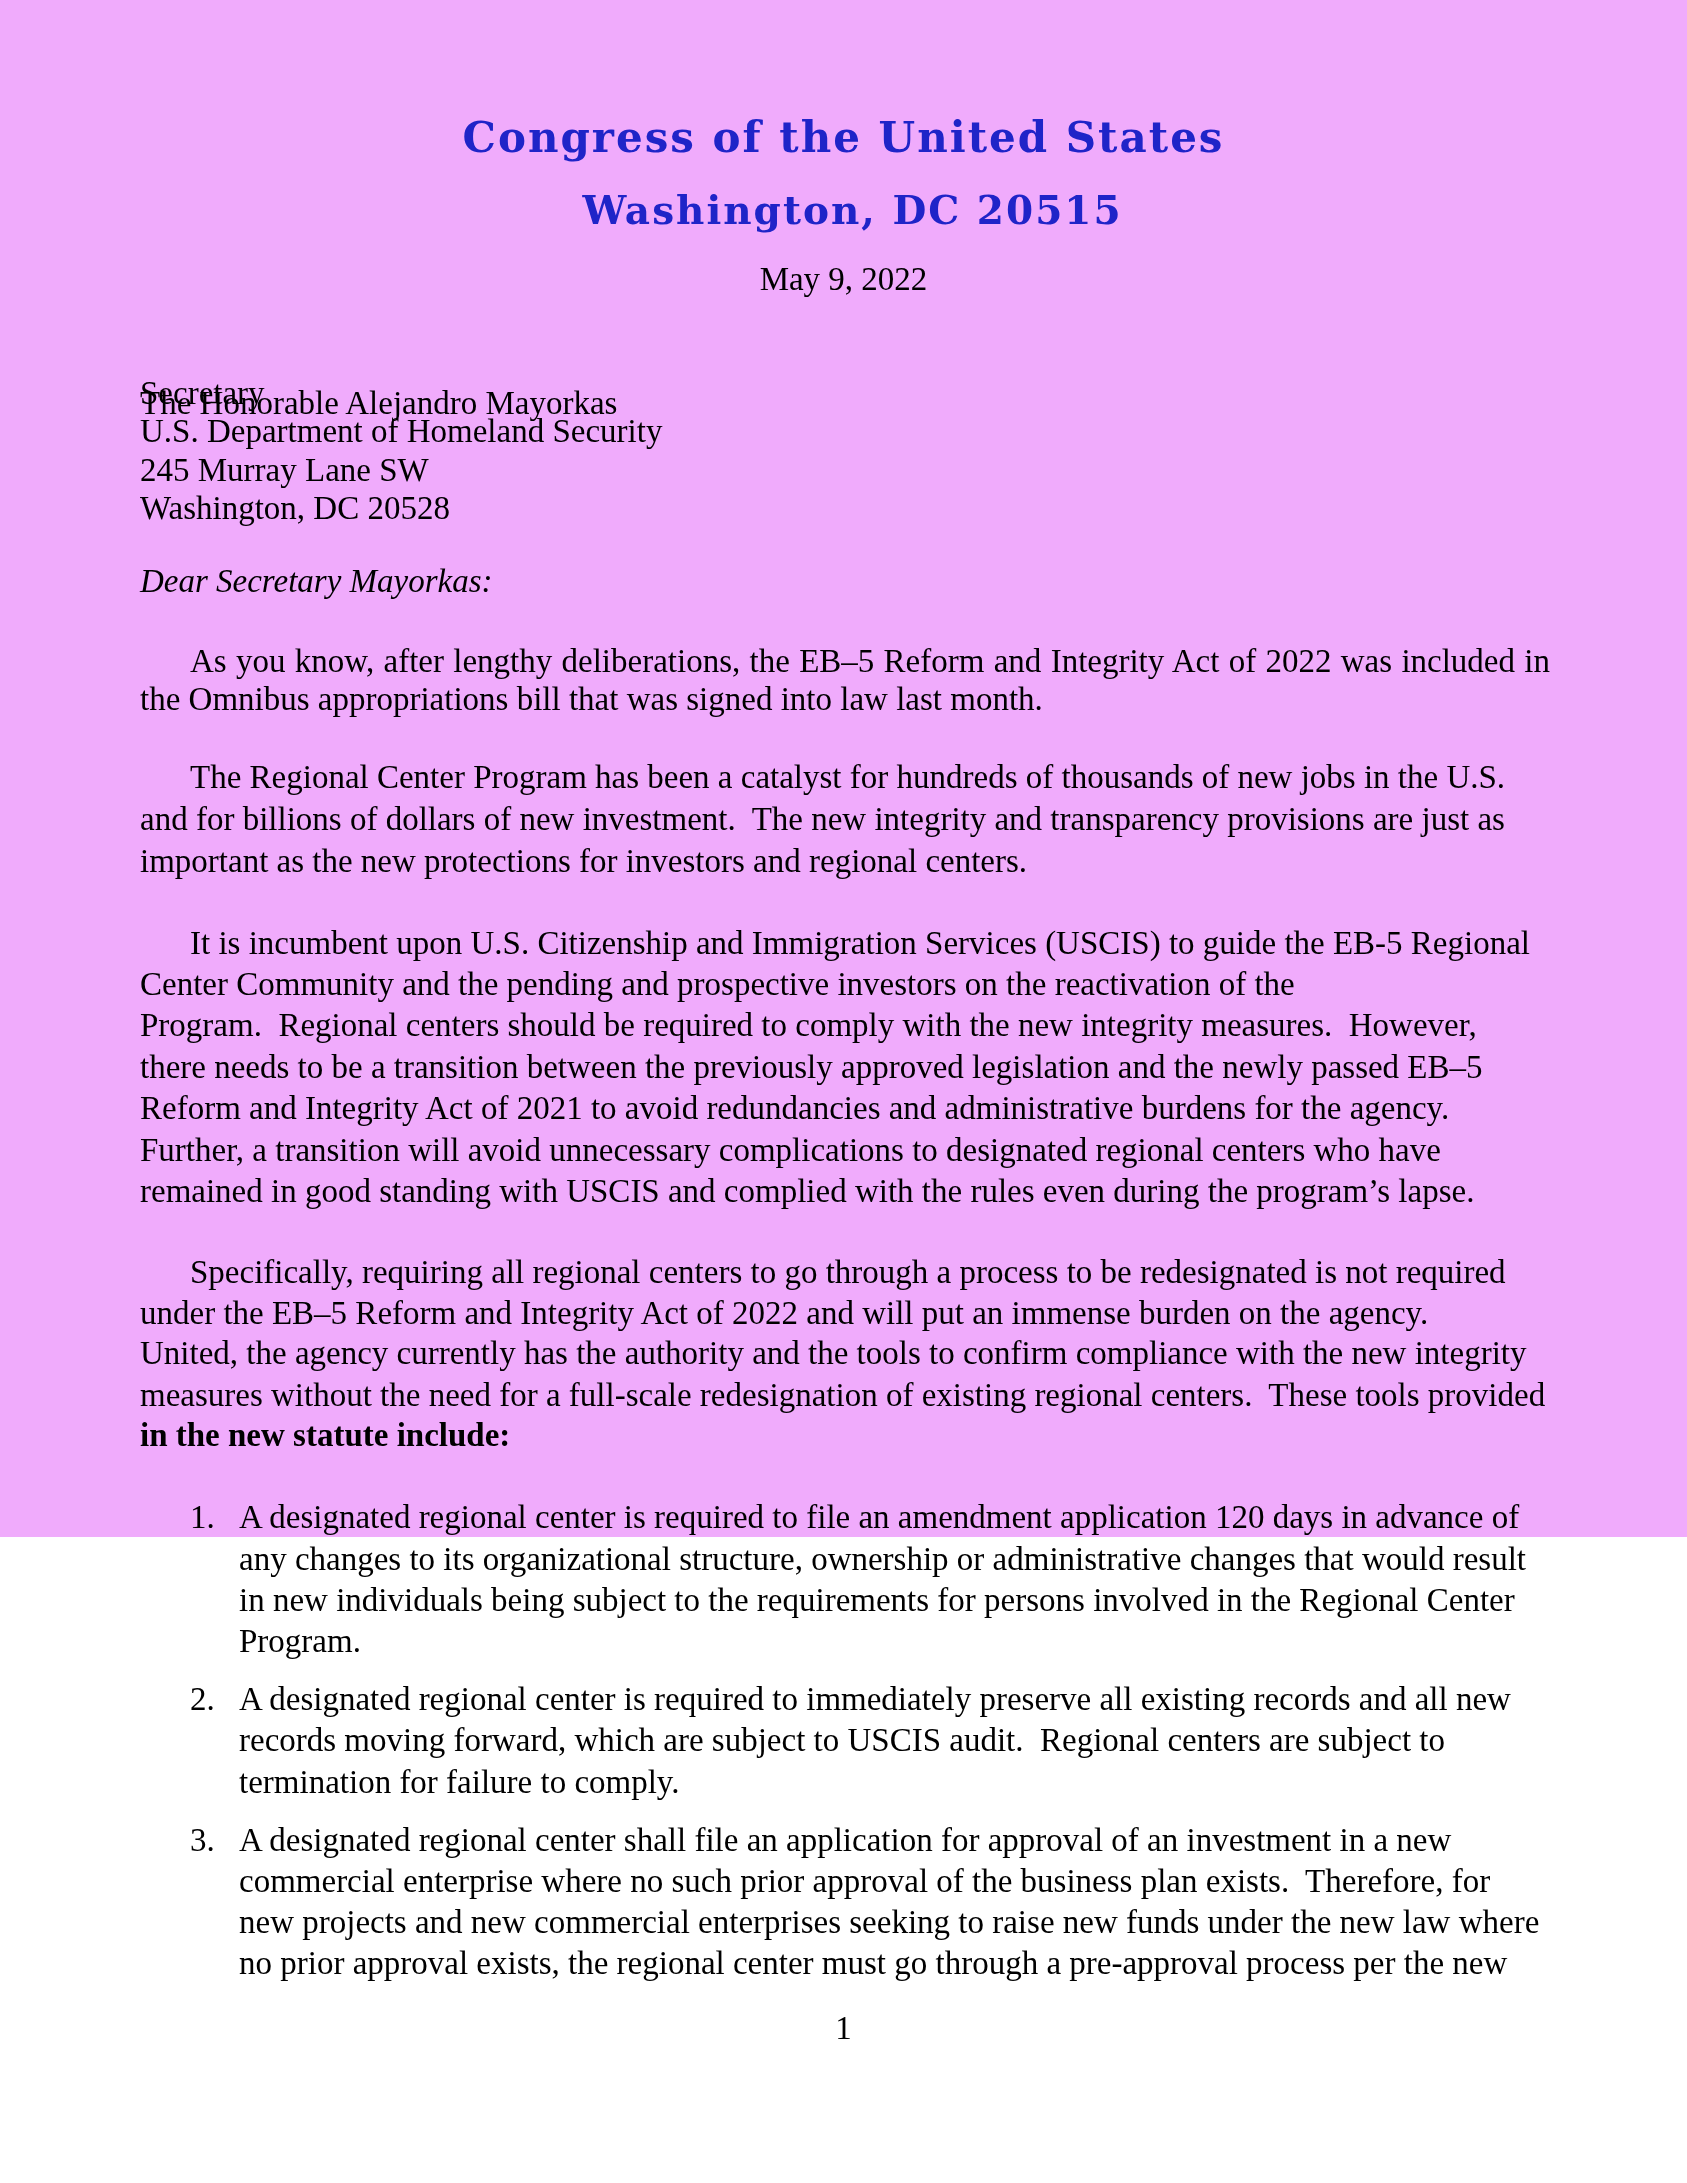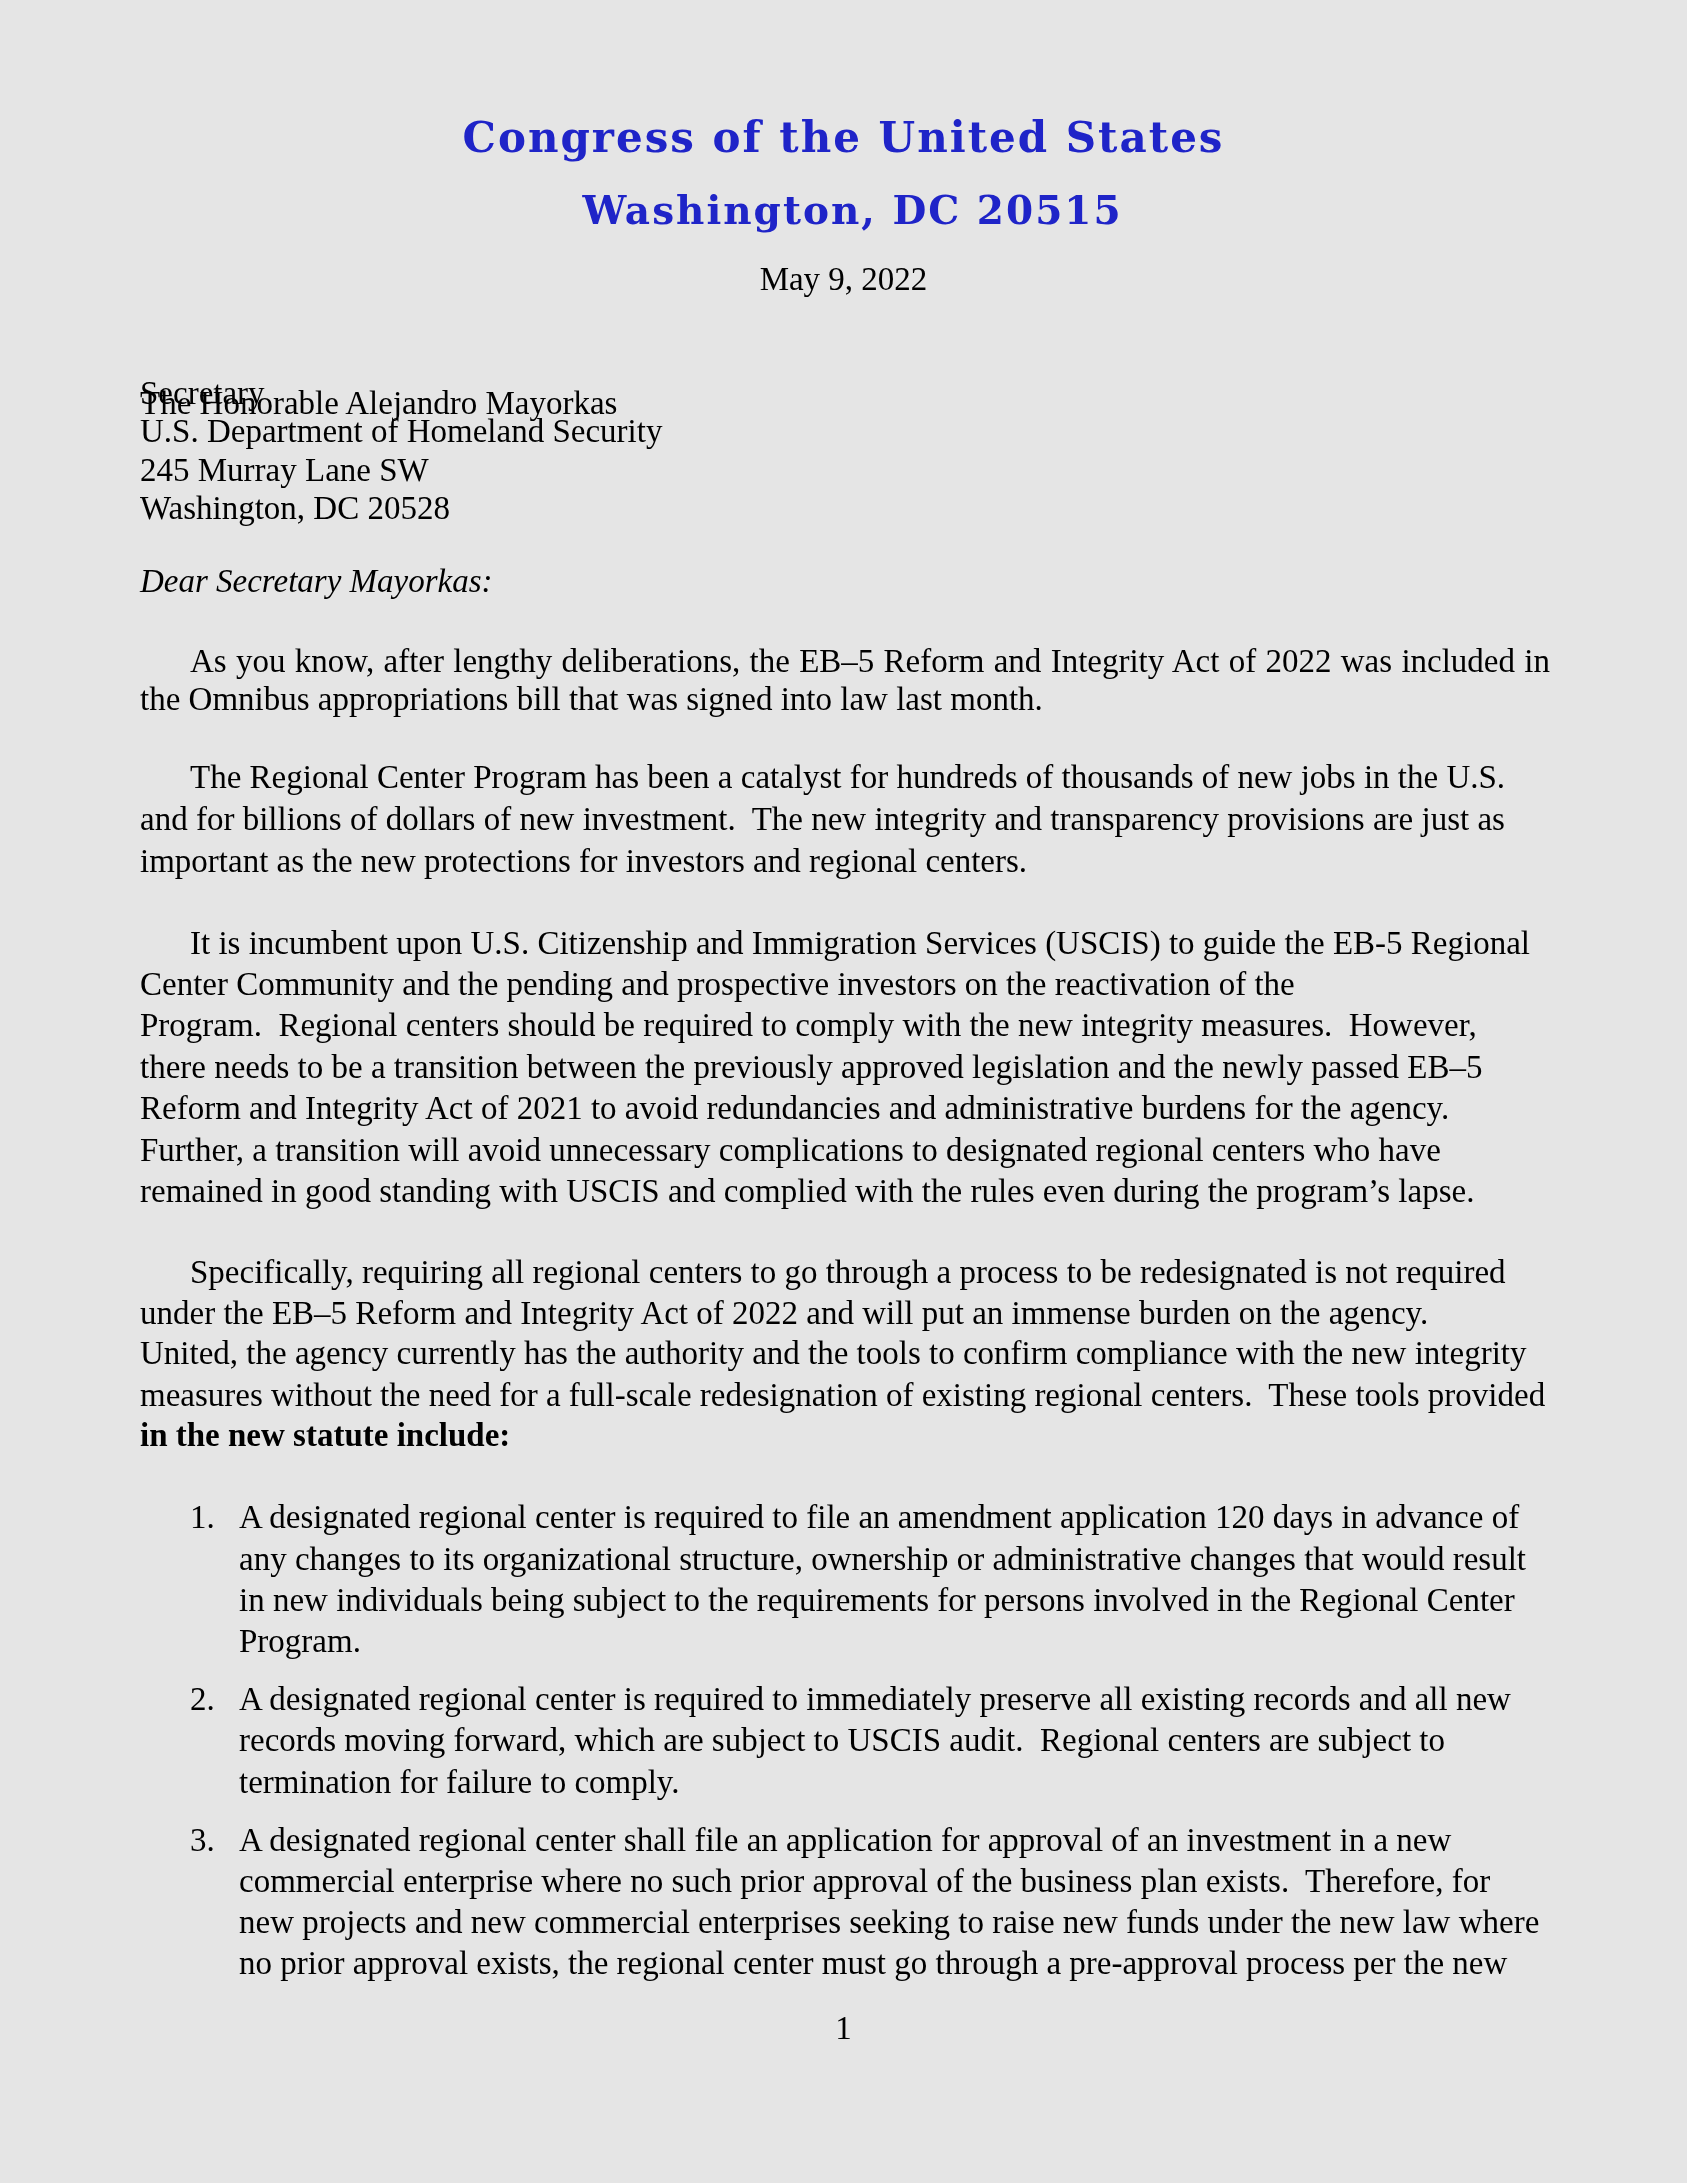--- a/index.html
+++ b/index.html
@@ -1,17 +1,17 @@
 <!DOCTYPE html>
 <html style="font-size:10.6px"><head>
 <meta charset="utf-8">
 <style>
   html, body { margin: 0; padding: 0; background: #ffffff; }
   body { width: 1687px; height: 2183px; position: relative; overflow: hidden; }
-  .page { position: absolute; left: 0; top: 0; width: 1687px; height: 2183px; background: #e5e5e5; }
+  .page { position: absolute; left: 0; top: 0; width: 1687px; height: 1537px; background: #f0abfc; }
   .hdr { position: absolute; left: 0; width: 1687px; text-align: center; color: #1f24c8;
          font-family: "DejaVu Serif", serif; font-weight: bold; }
   .hdr1 { top: 111px; font-size: 42px; letter-spacing: 2px; line-height: 53px; }
   .hdr2 { top: 190px; font-size: 39px; letter-spacing: 2px; line-height: 40px; padding-left: 9px; }
   .t { position: absolute; font-family: "Liberation Serif", serif; font-size: 33px;
        color: #000; white-space: pre; line-height: 38px; }
   .center { left: 0; width: 1687px; text-align: center; }
   .just { text-align: justify; text-align-last: justify; }
 </style>
 </head>

